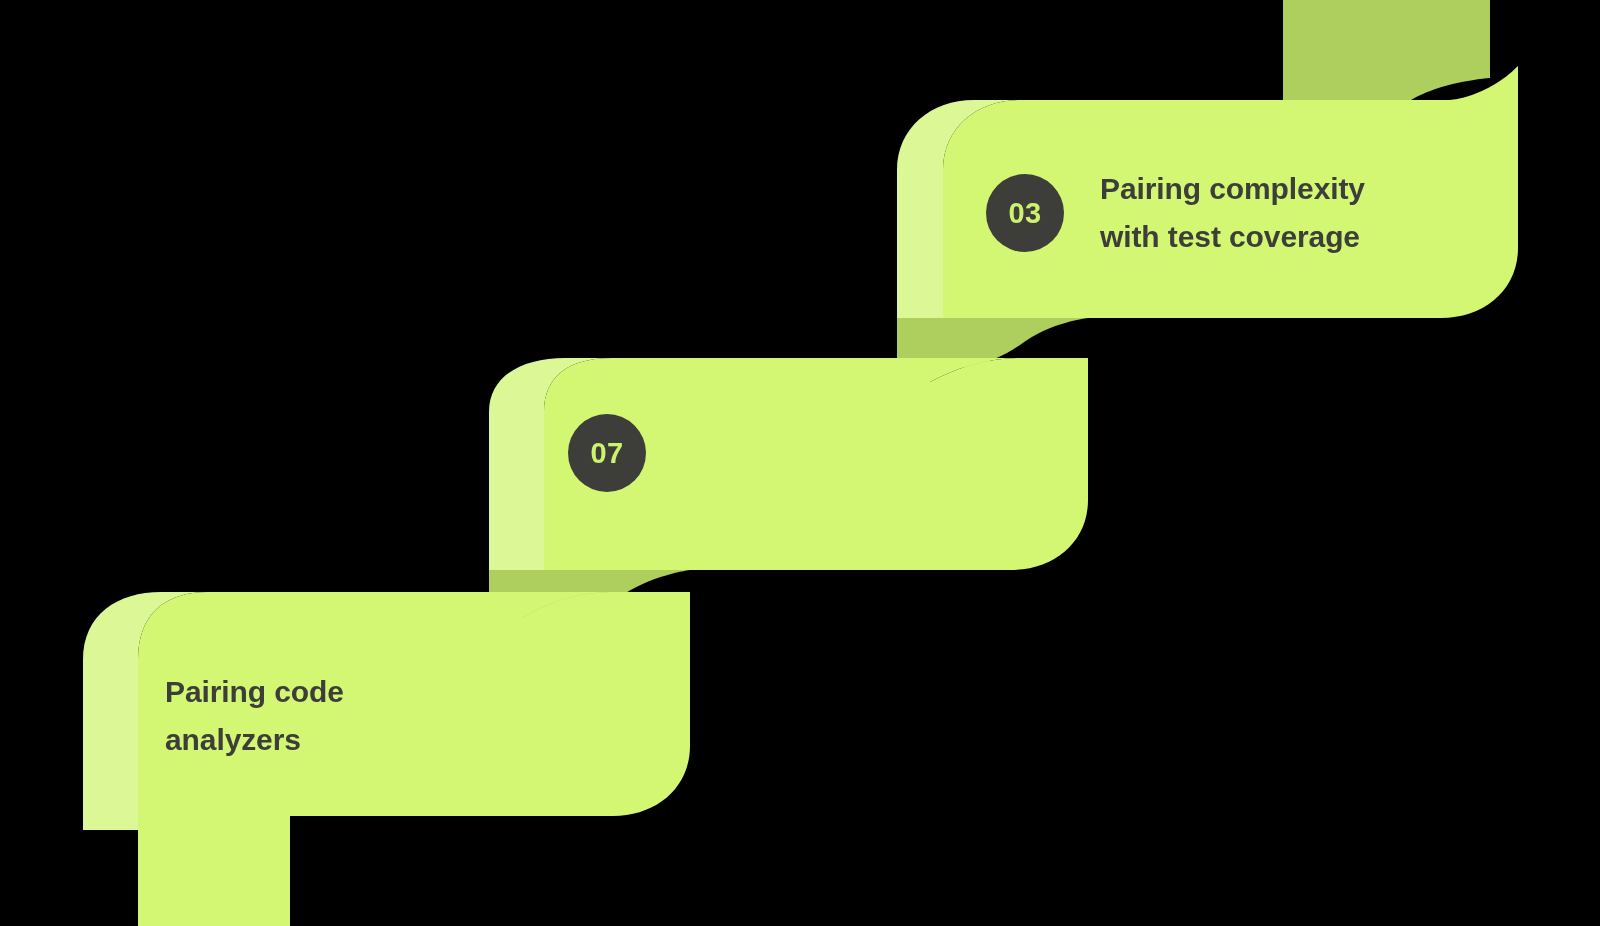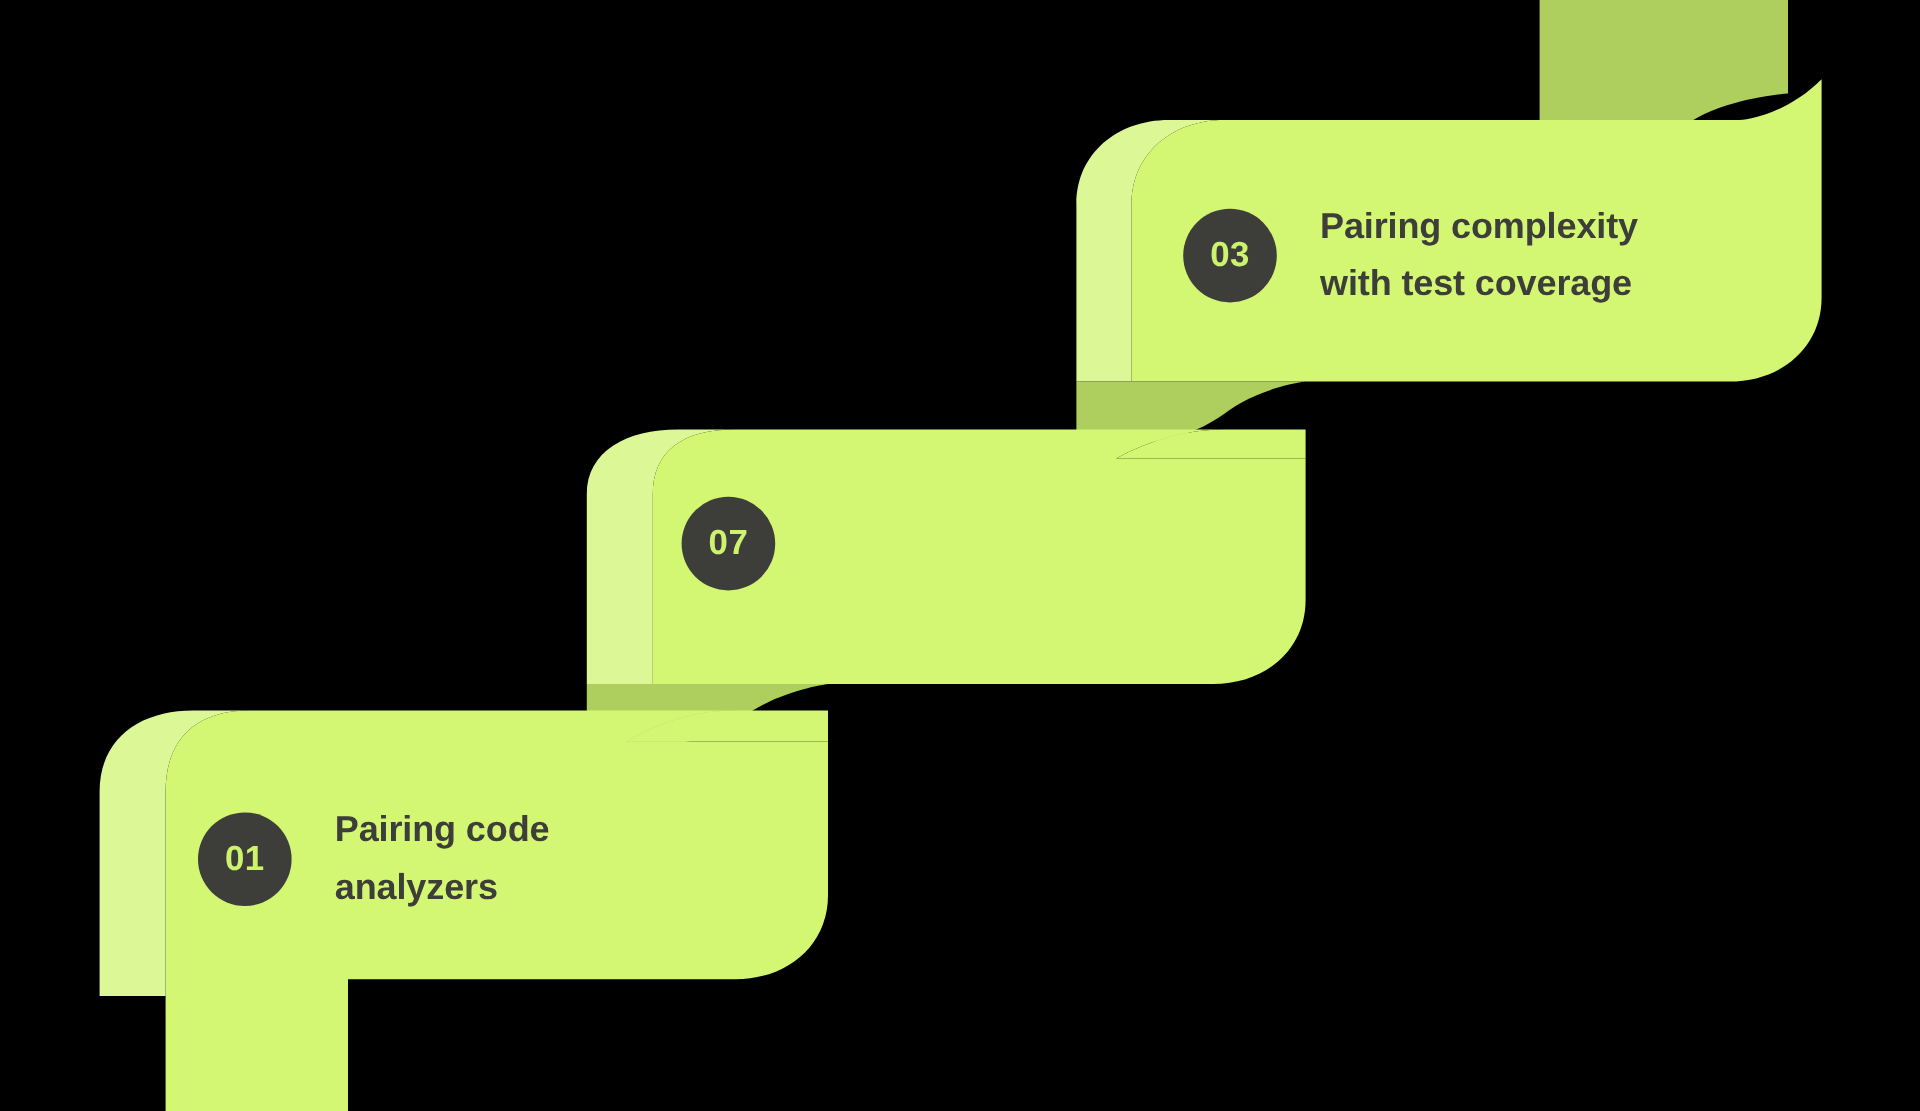--- a/index.html
+++ b/index.html
@@ -185,23 +185,20 @@
                L 690 592
                L 690 618
                L 522 618
                C 552 600 582 592 612 592
                Z" fill="#D3F673"></path>
     </g>
 
   </svg>
 
   <div class="step-content" id="step-1-content">
-    <div class="badge">
-      <span class="badge-text">01</span>
-    </div>
     <div class="step-title">Pairing code
 analyzers</div>
   </div>
 
   <div class="step-content" id="step-2-content">
     <div class="badge">
       <span class="badge-text">07</span>
     </div>
   </div>
 

